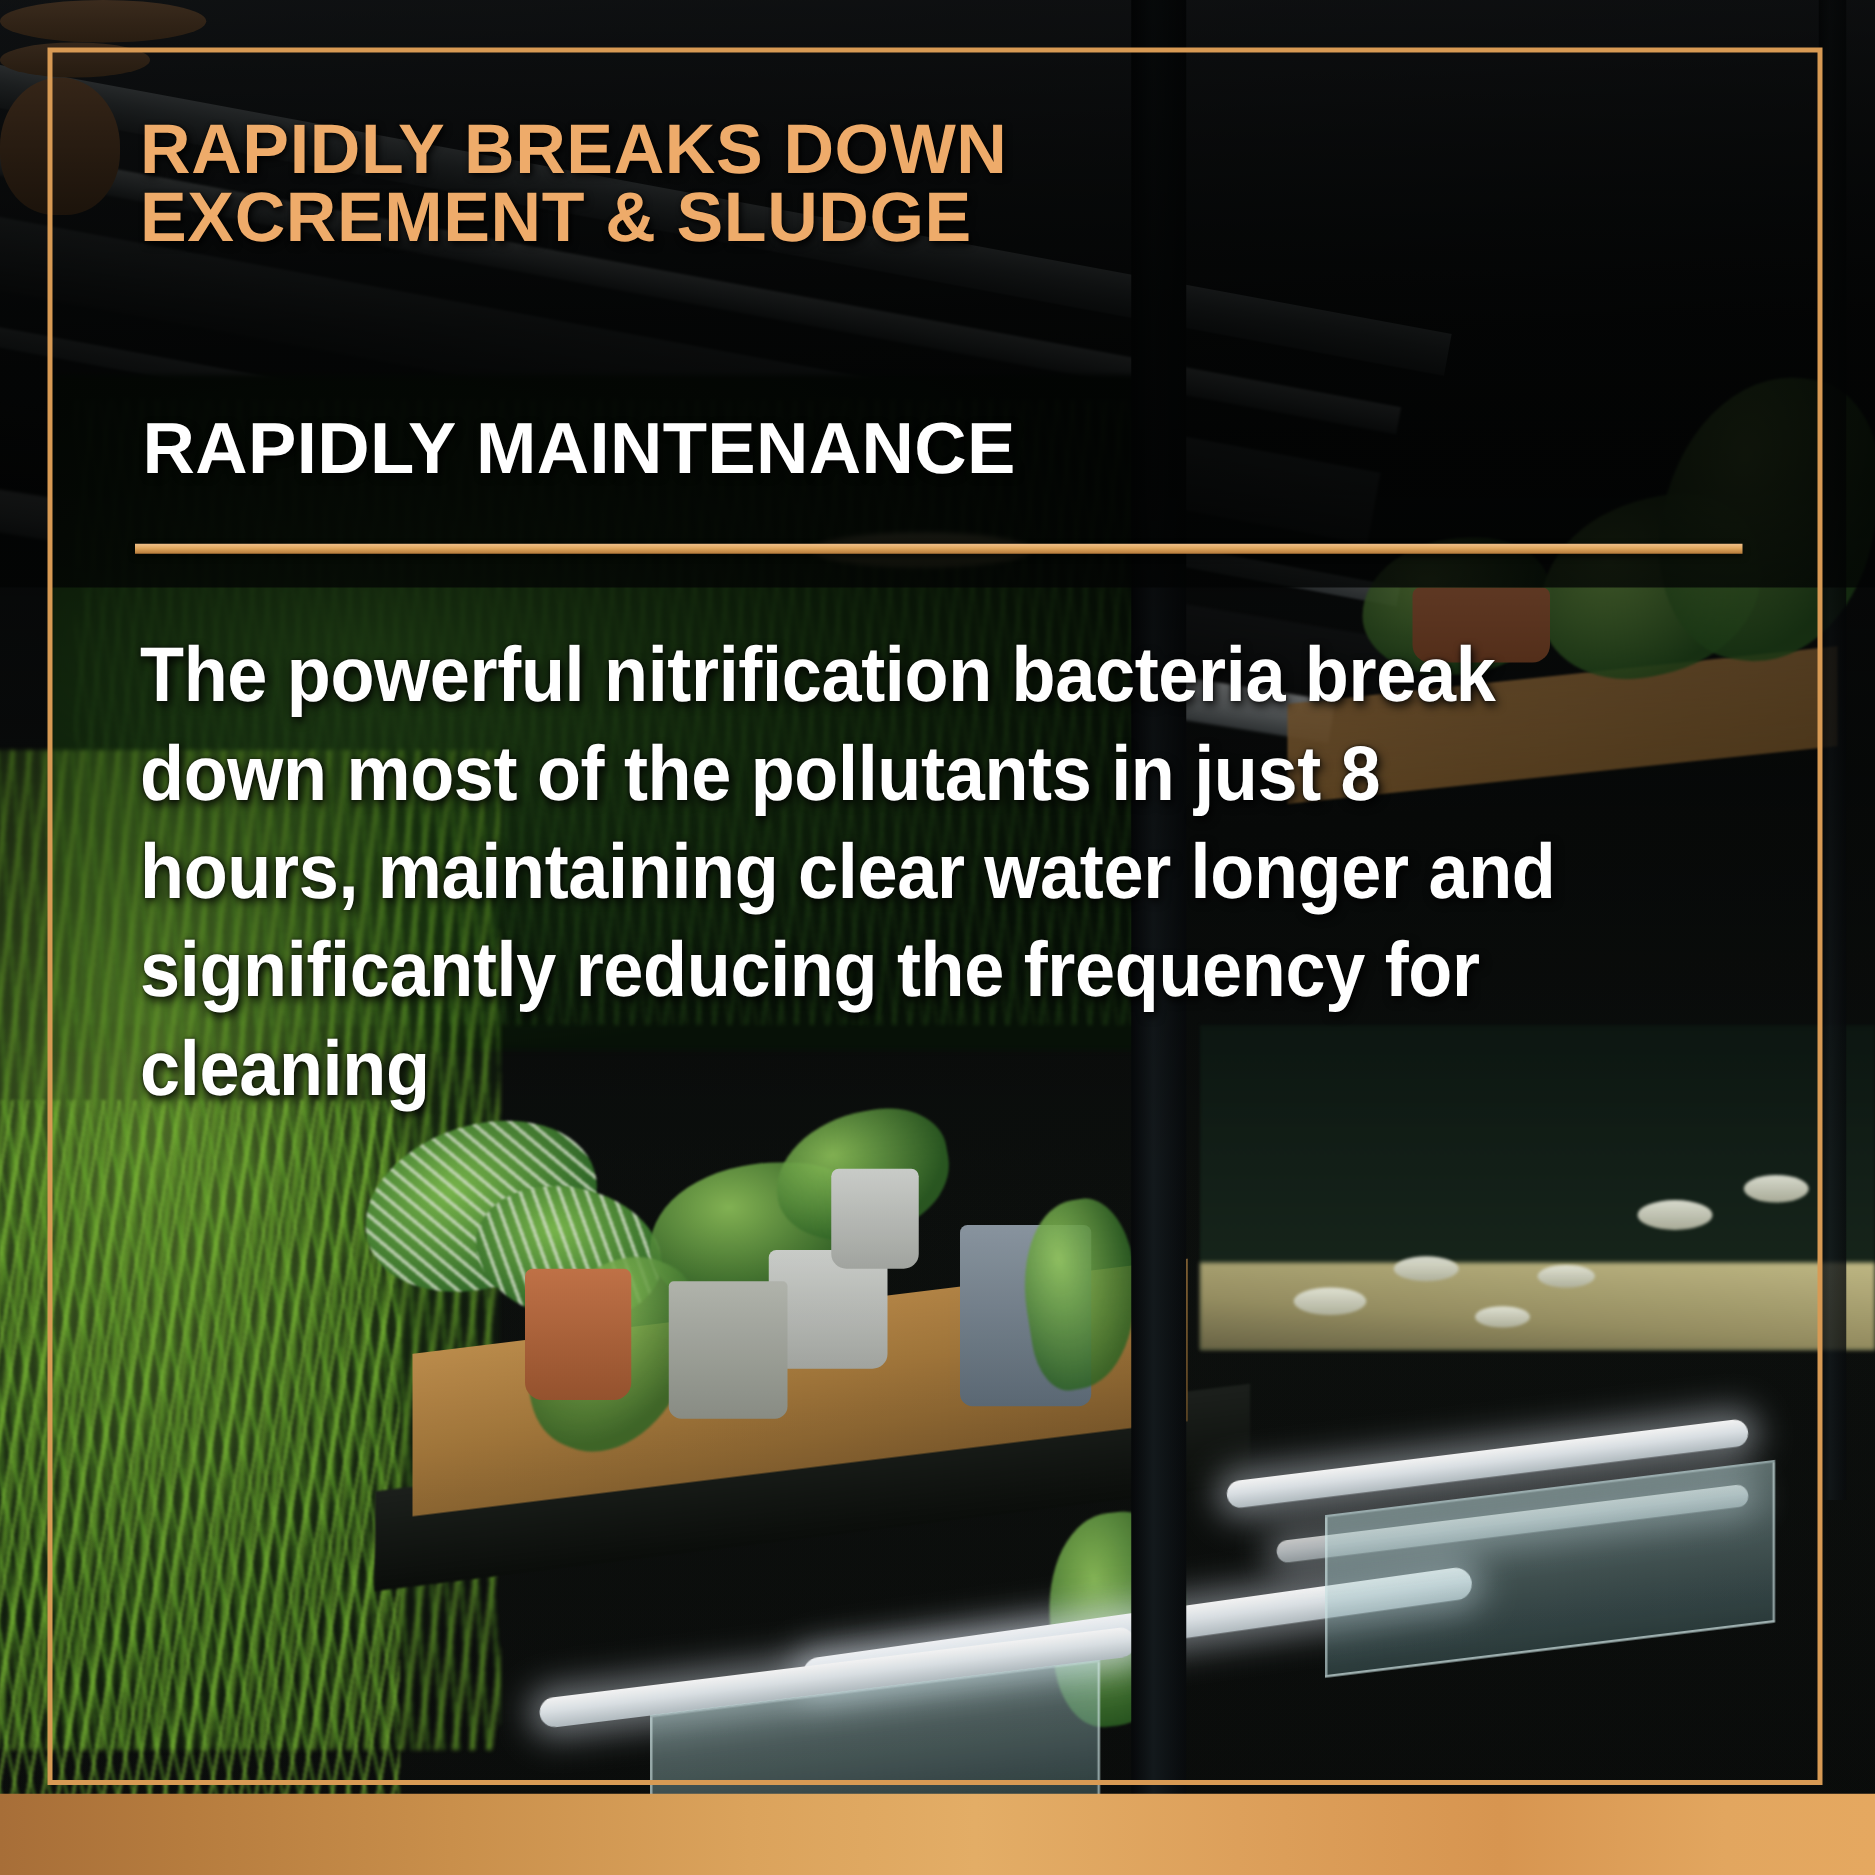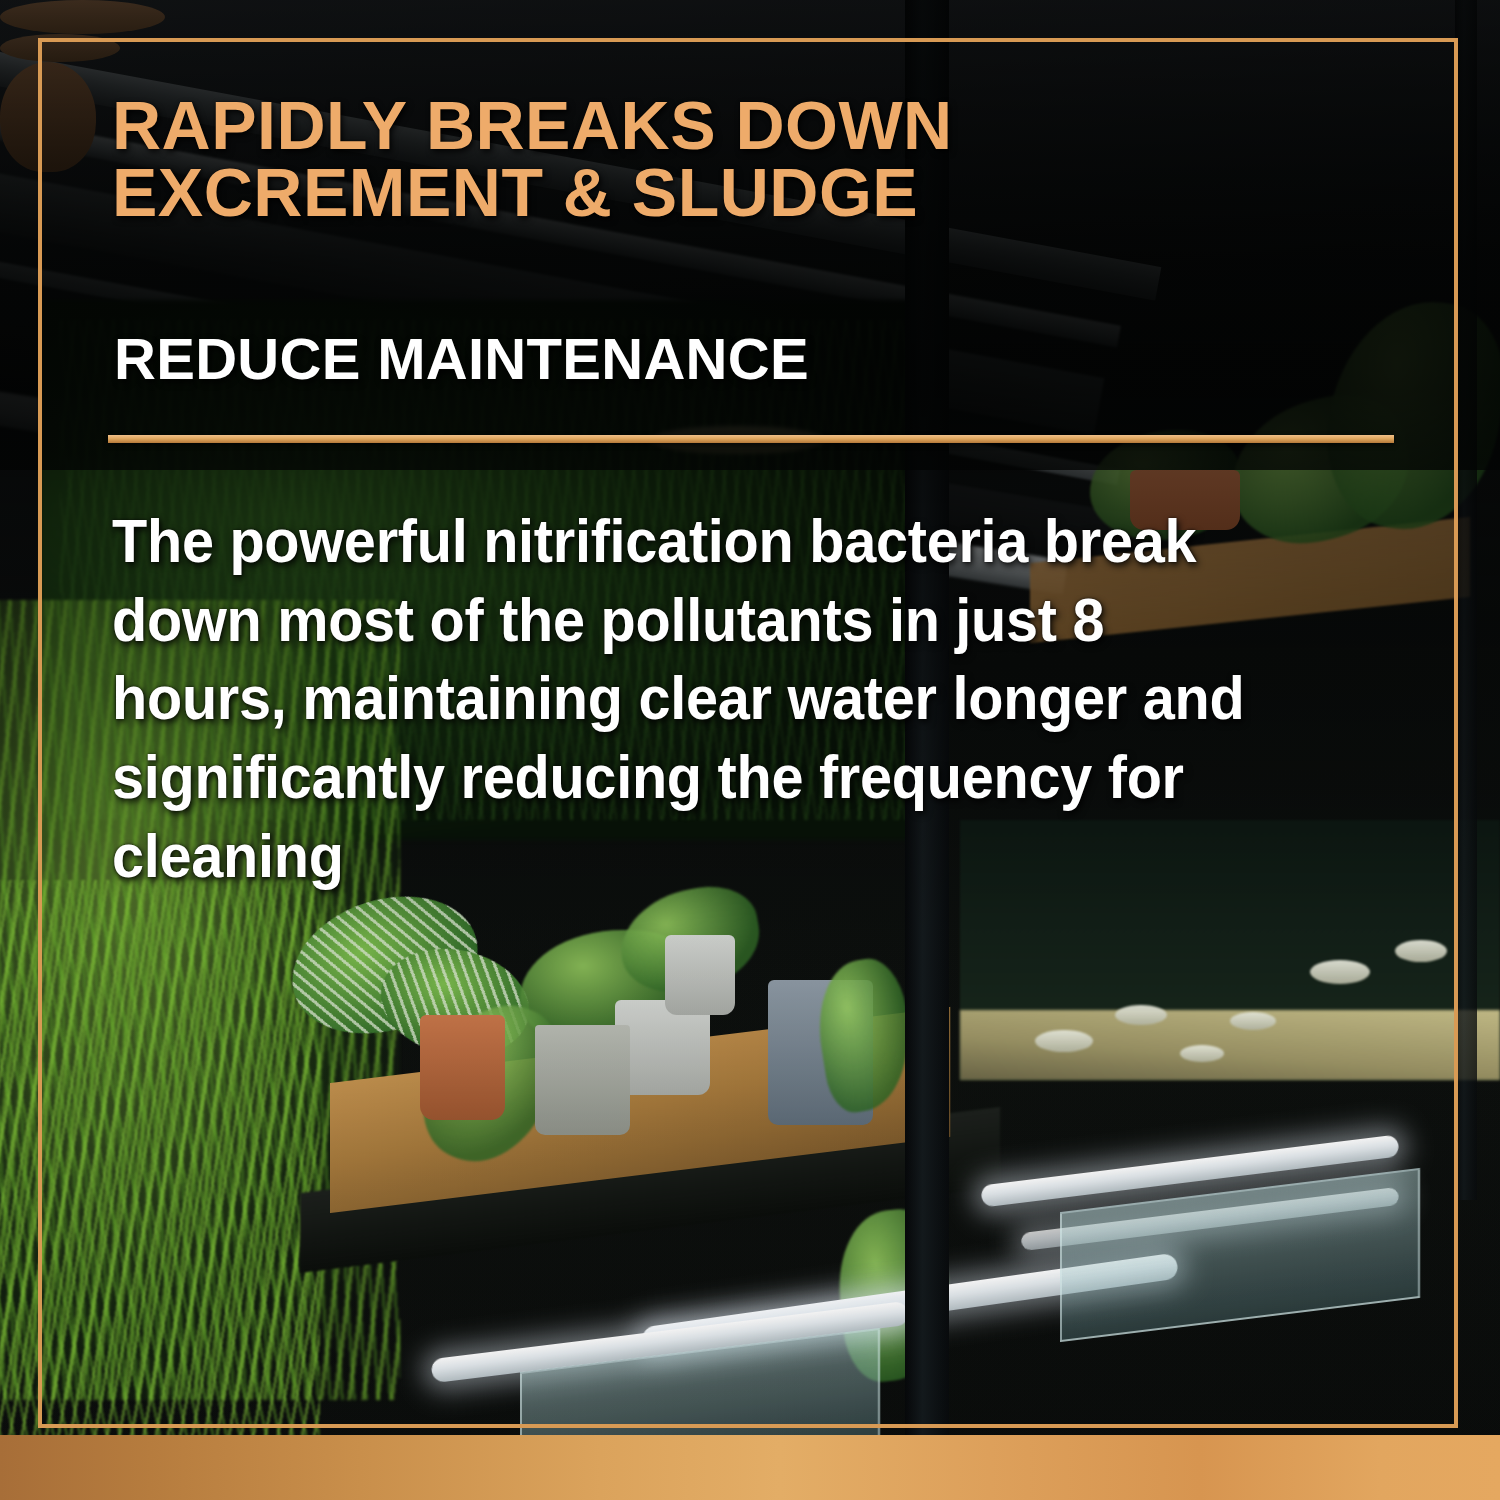--- a/index.html
+++ b/index.html
@@ -185,21 +185,21 @@
     border:4px solid #d89a54;
     pointer-events:none;
   }
 
   .content { position:absolute; left:0; top:0; width:1500px; height:1500px; }
 
   .headline {
     position:absolute;
     left:112px; top:92px;
     width:1180px;
-    font-size:68px;
+    font-size:56px;
     line-height:.98;
     font-weight:bold;
     letter-spacing:.5px;
     color:#eeab6a;
     text-shadow:2px 3px 6px rgba(0,0,0,.85), 0 0 2px rgba(0,0,0,.6);
     white-space:pre-line;
   }
 
   .subhead {
     position:absolute;
@@ -328,21 +328,21 @@
     <div class="vignette"></div>
   </div>
 
   <div class="content">
 
     <div class="frame"></div>
 
     <div class="headline">RAPIDLY BREAKS DOWN
 EXCREMENT &amp; SLUDGE</div>
 
-    <div class="subhead">REDUCE MAINTENANCE</div>
+    <div class="subhead">RAPIDLY MAINTENANCE</div>
 
     <div class="divider"></div>
 
     <div class="body-copy">The powerful nitrification bacteria break down most of the pollutants in just 8 hours, maintaining clear water longer and significantly reducing the frequency for cleaning</div>
 
     <div class="footer-bar"></div>
   </div>
 </div>
 
 </body></html>

